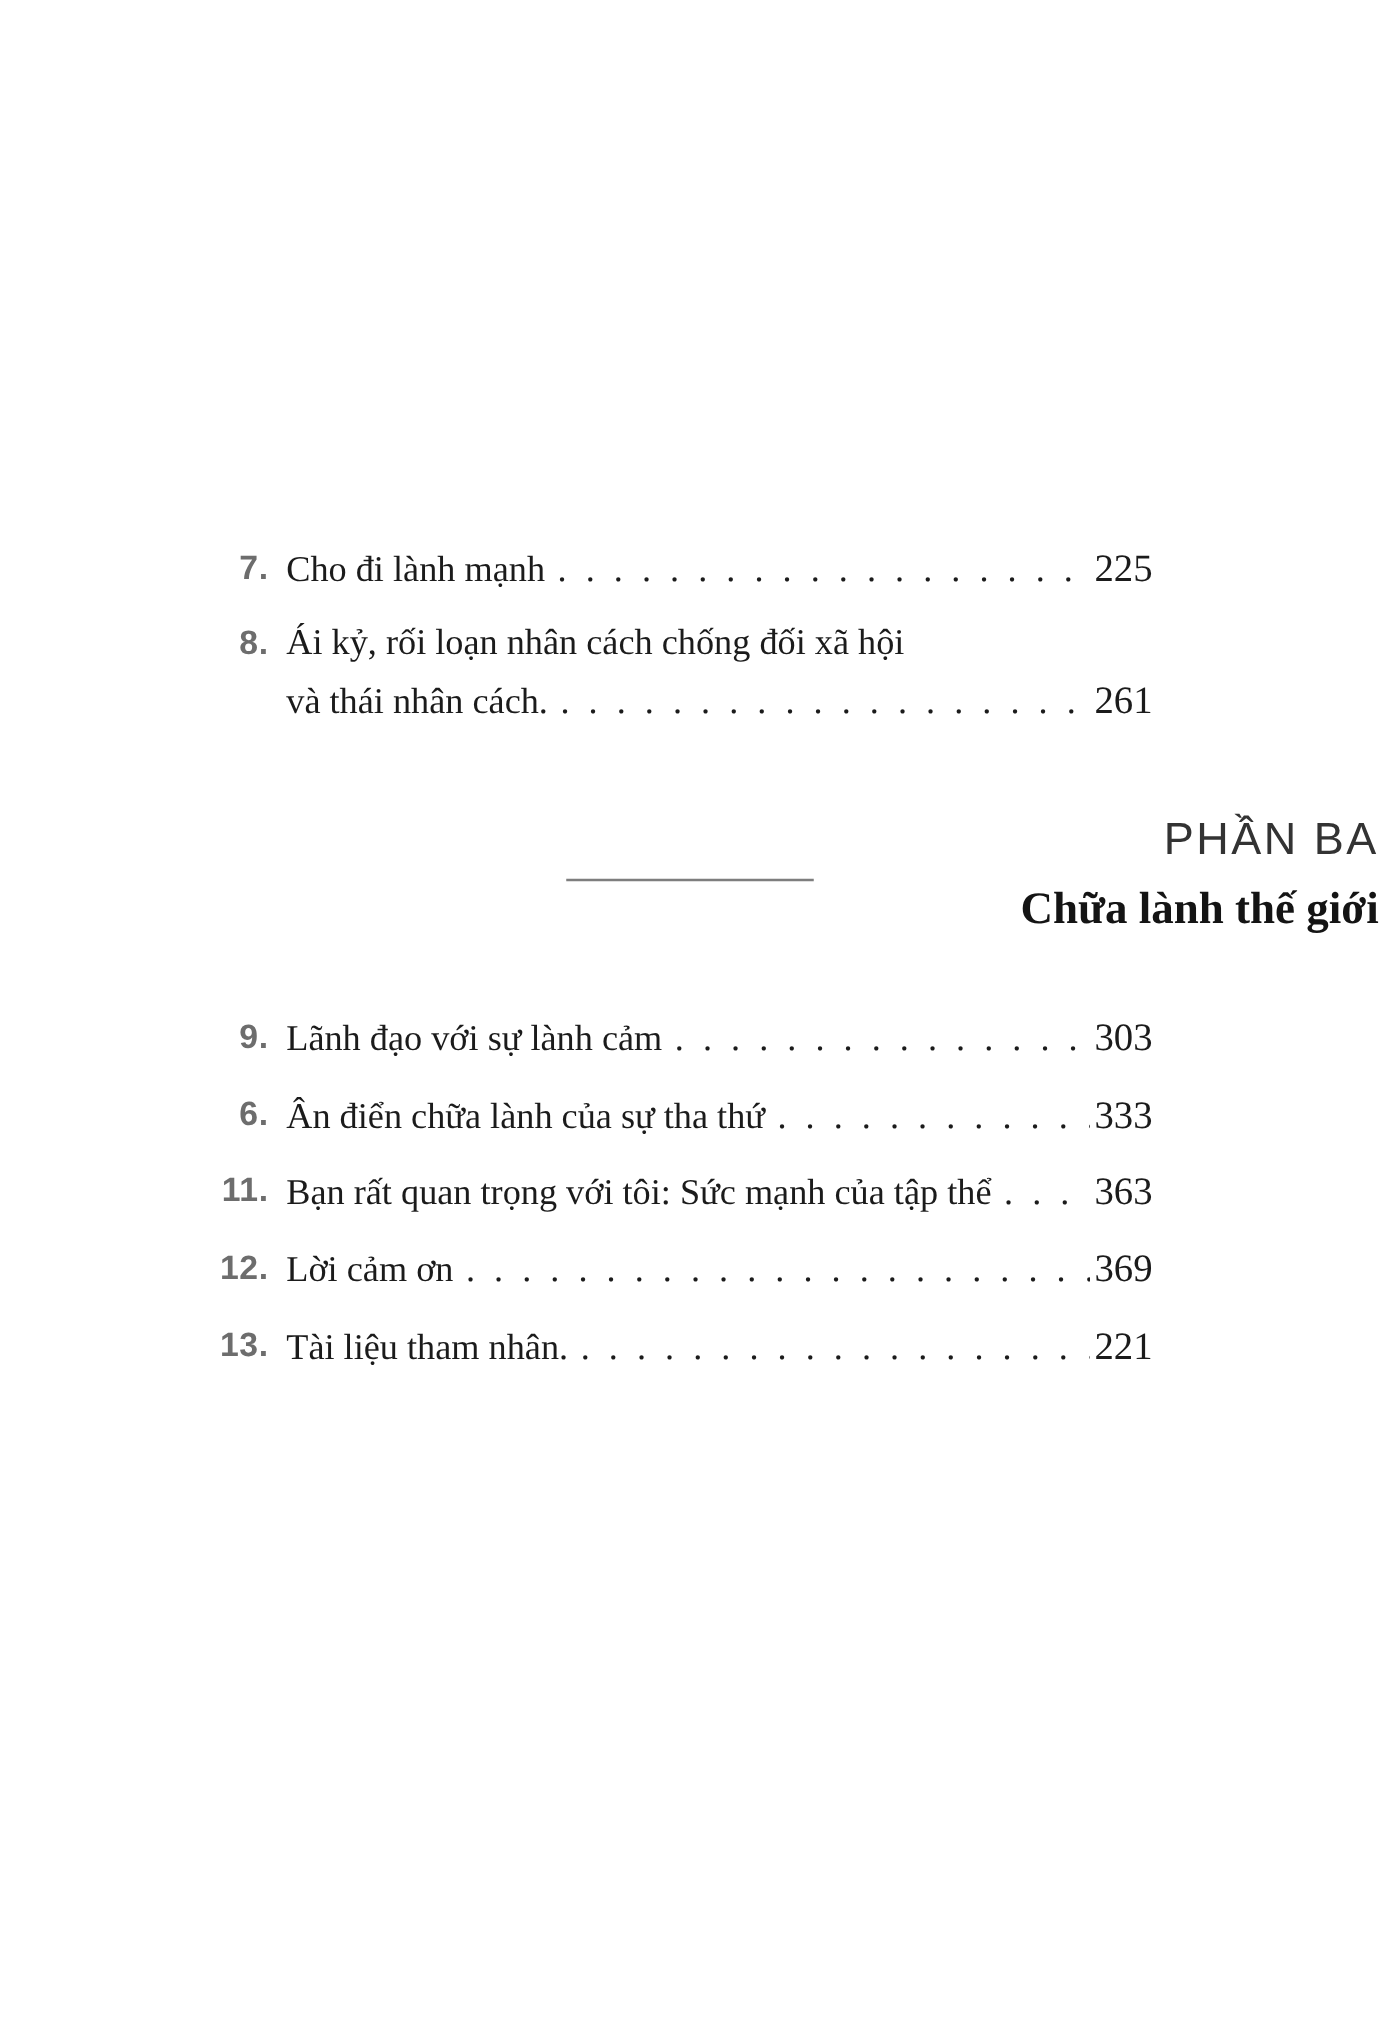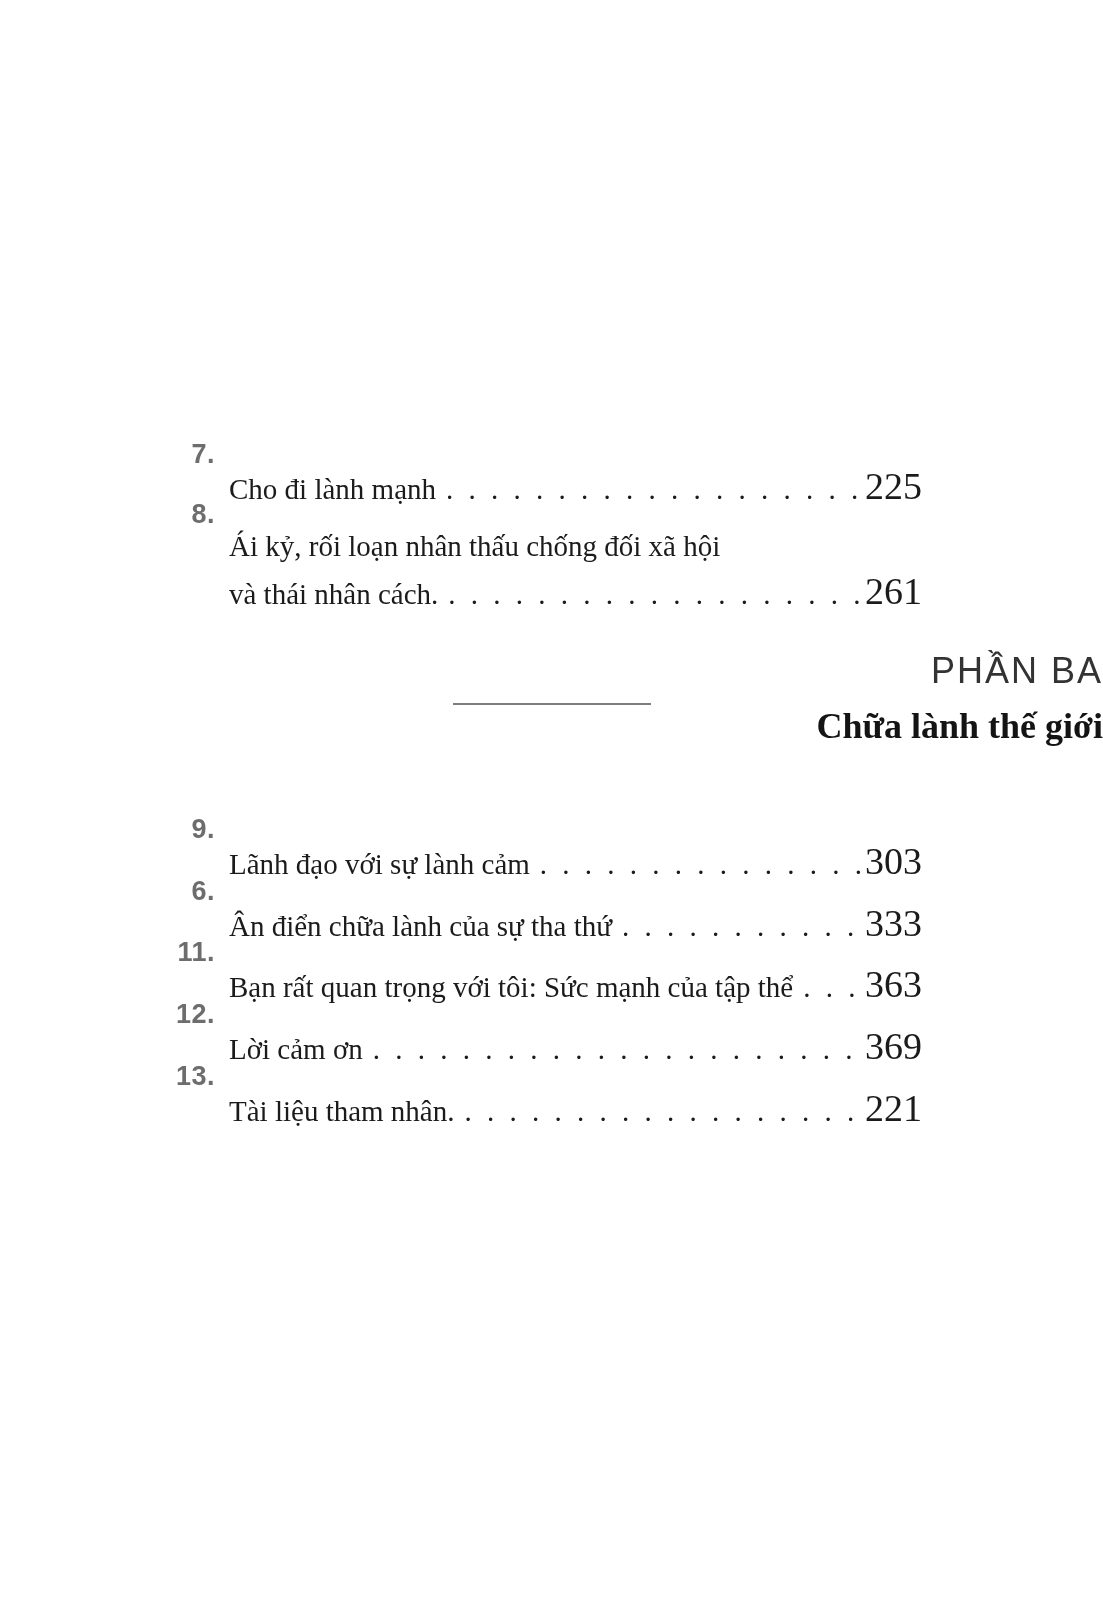--- a/index.html
+++ b/index.html
@@ -34,21 +34,20 @@
     font-weight: 700;
     font-size: 27px;
     color: #6d6d6d;
     line-height: 37px;
     letter-spacing: 0.5px;
   }
   .entry {
     flex: 1 1 auto;
     min-width: 0;
     margin-left: 14px;
-    margin-top: 32px;
   }
   .line {
     display: flex;
     align-items: baseline;
     line-height: 37px;
   }
   .title {
     font-family: "Liberation Serif", "DejaVu Serif", serif;
     font-size: 29px;
     color: #1b1b1b;
@@ -63,21 +62,21 @@
     font-family: "Liberation Serif", "DejaVu Serif", serif;
     font-size: 29px;
     color: #1b1b1b;
     letter-spacing: 4px;
     margin-left: 10px;
     margin-right: 4px;
   }
   .pagenum {
     flex: 0 0 auto;
     font-family: "Liberation Serif", "DejaVu Serif", serif;
-    font-size: 38px;
+    font-size: 31px;
     color: #1b1b1b;
     text-align: right;
   }
   .two-line .num,
   .two-line .line {
     line-height: 45px;
   }
 
   
   .part-heading {
@@ -122,21 +121,21 @@
         <span class="leader">. . . . . . . . . . . . . . . . . . . . . . . . . . . . . . . . . . . . . . . . . . . . . . . . . . . . . . . . . . . . </span>
         <span class="pagenum">225</span>
       </div>
     </div>
   </div>
 
   <div class="toc-row two-line" style="top:492px">
     <span class="num">8.</span>
     <div class="entry">
       <div class="line">
-        <span class="title">Ái kỷ, rối loạn nhân thấu chống đối xã hội</span>
+        <span class="title">Ái kỷ, rối loạn nhân cách chống đối xã hội</span>
       </div>
       <div class="line">
         <span class="title">và thái nhân cách.</span>
         <span class="leader">. . . . . . . . . . . . . . . . . . . . . . . . . . . . . . . . . . . . . . . . . . . . . . . . . . . . . . . . . . . . </span>
         <span class="pagenum">261</span>
       </div>
     </div>
   </div>
 
   <div class="part-heading">

